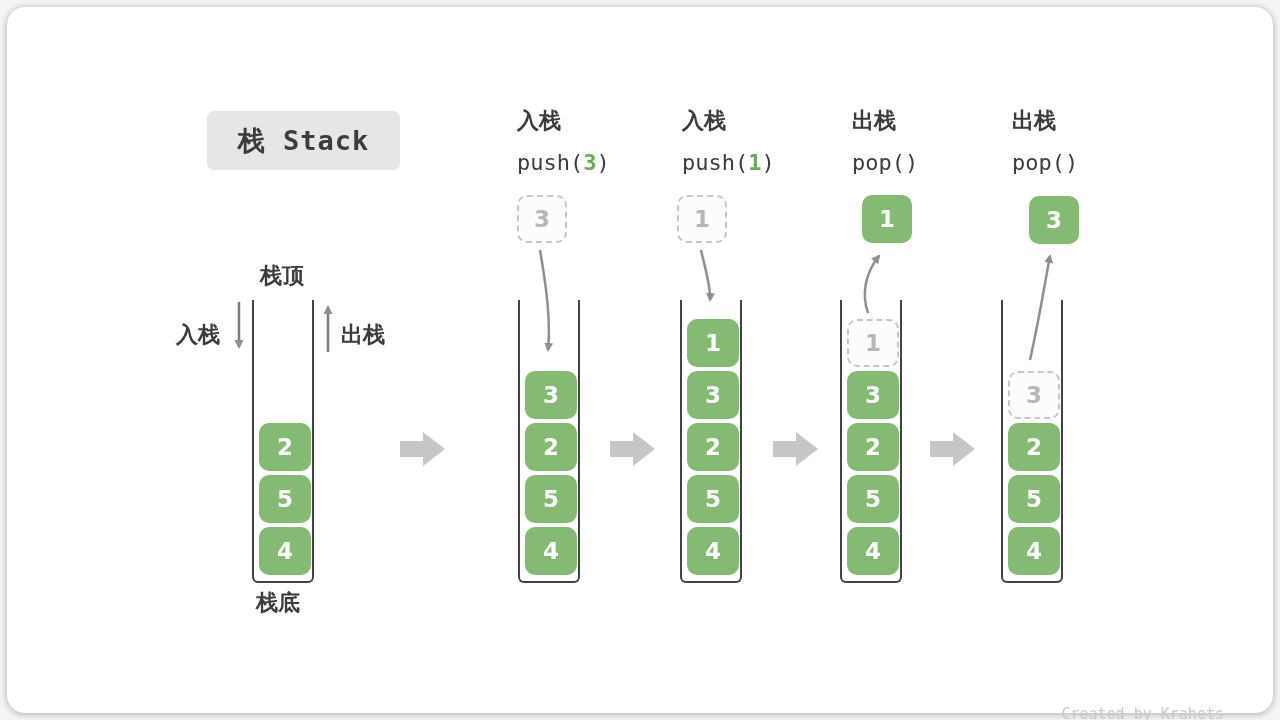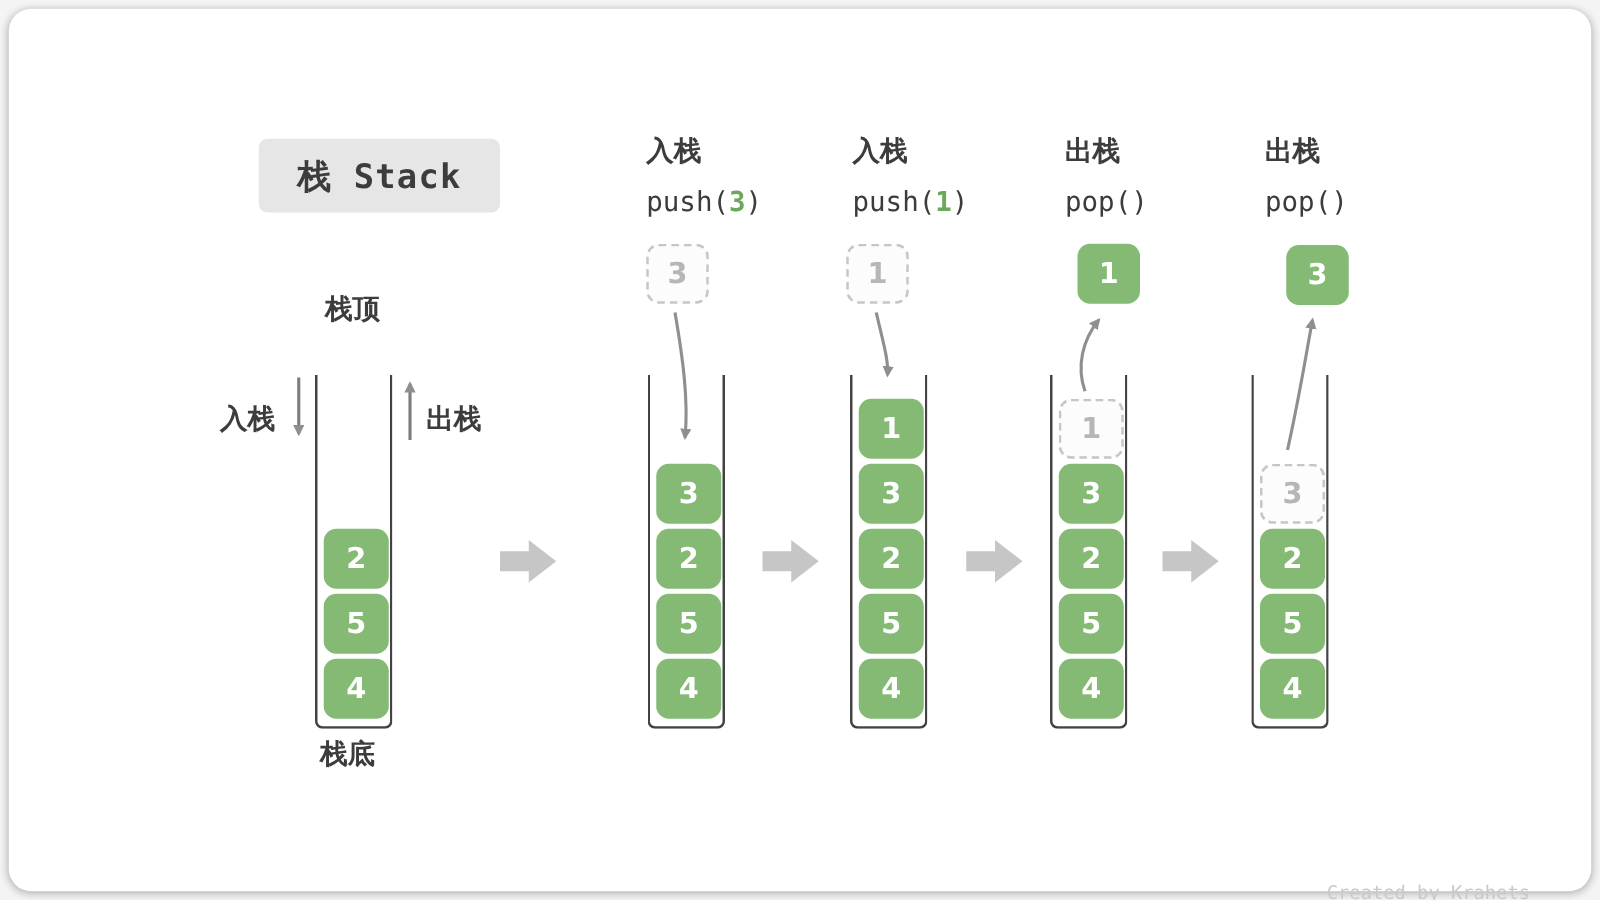--- a/index.html
+++ b/index.html
@@ -107,21 +107,21 @@
 </div>
 <div class="op" style="left:852px">
   <div class="op-cn">出栈</div>
   <div class="op-code"><span>pop(</span><span class="arg"></span><span>)</span></div>
 </div>
 <div class="op" style="left:1012px">
   <div class="op-cn">出栈</div>
   <div class="op-code"><span>pop(</span><span class="arg"></span><span>)</span></div>
 </div>
 
-<div class="side-label" style="left:260px; top:232px">栈顶</div>
+<div class="side-label" style="left:260px; top:261px">栈顶</div>
 <div class="side-label" style="left:256px; top:588px">栈底</div>
 <div class="side-label" style="left:176px; top:320px">入栈</div>
 <div class="side-label" style="left:341px; top:320px">出栈</div>
 
 <div class="stack-col" style="left:252px">
     <div class="block solid" style="top: 123px;">2</div>
     <div class="block solid" style="top: 175px;">5</div>
     <div class="block solid" style="top: 227px;">4</div>
   </div>
 <div class="stack-col" style="left:518px">

